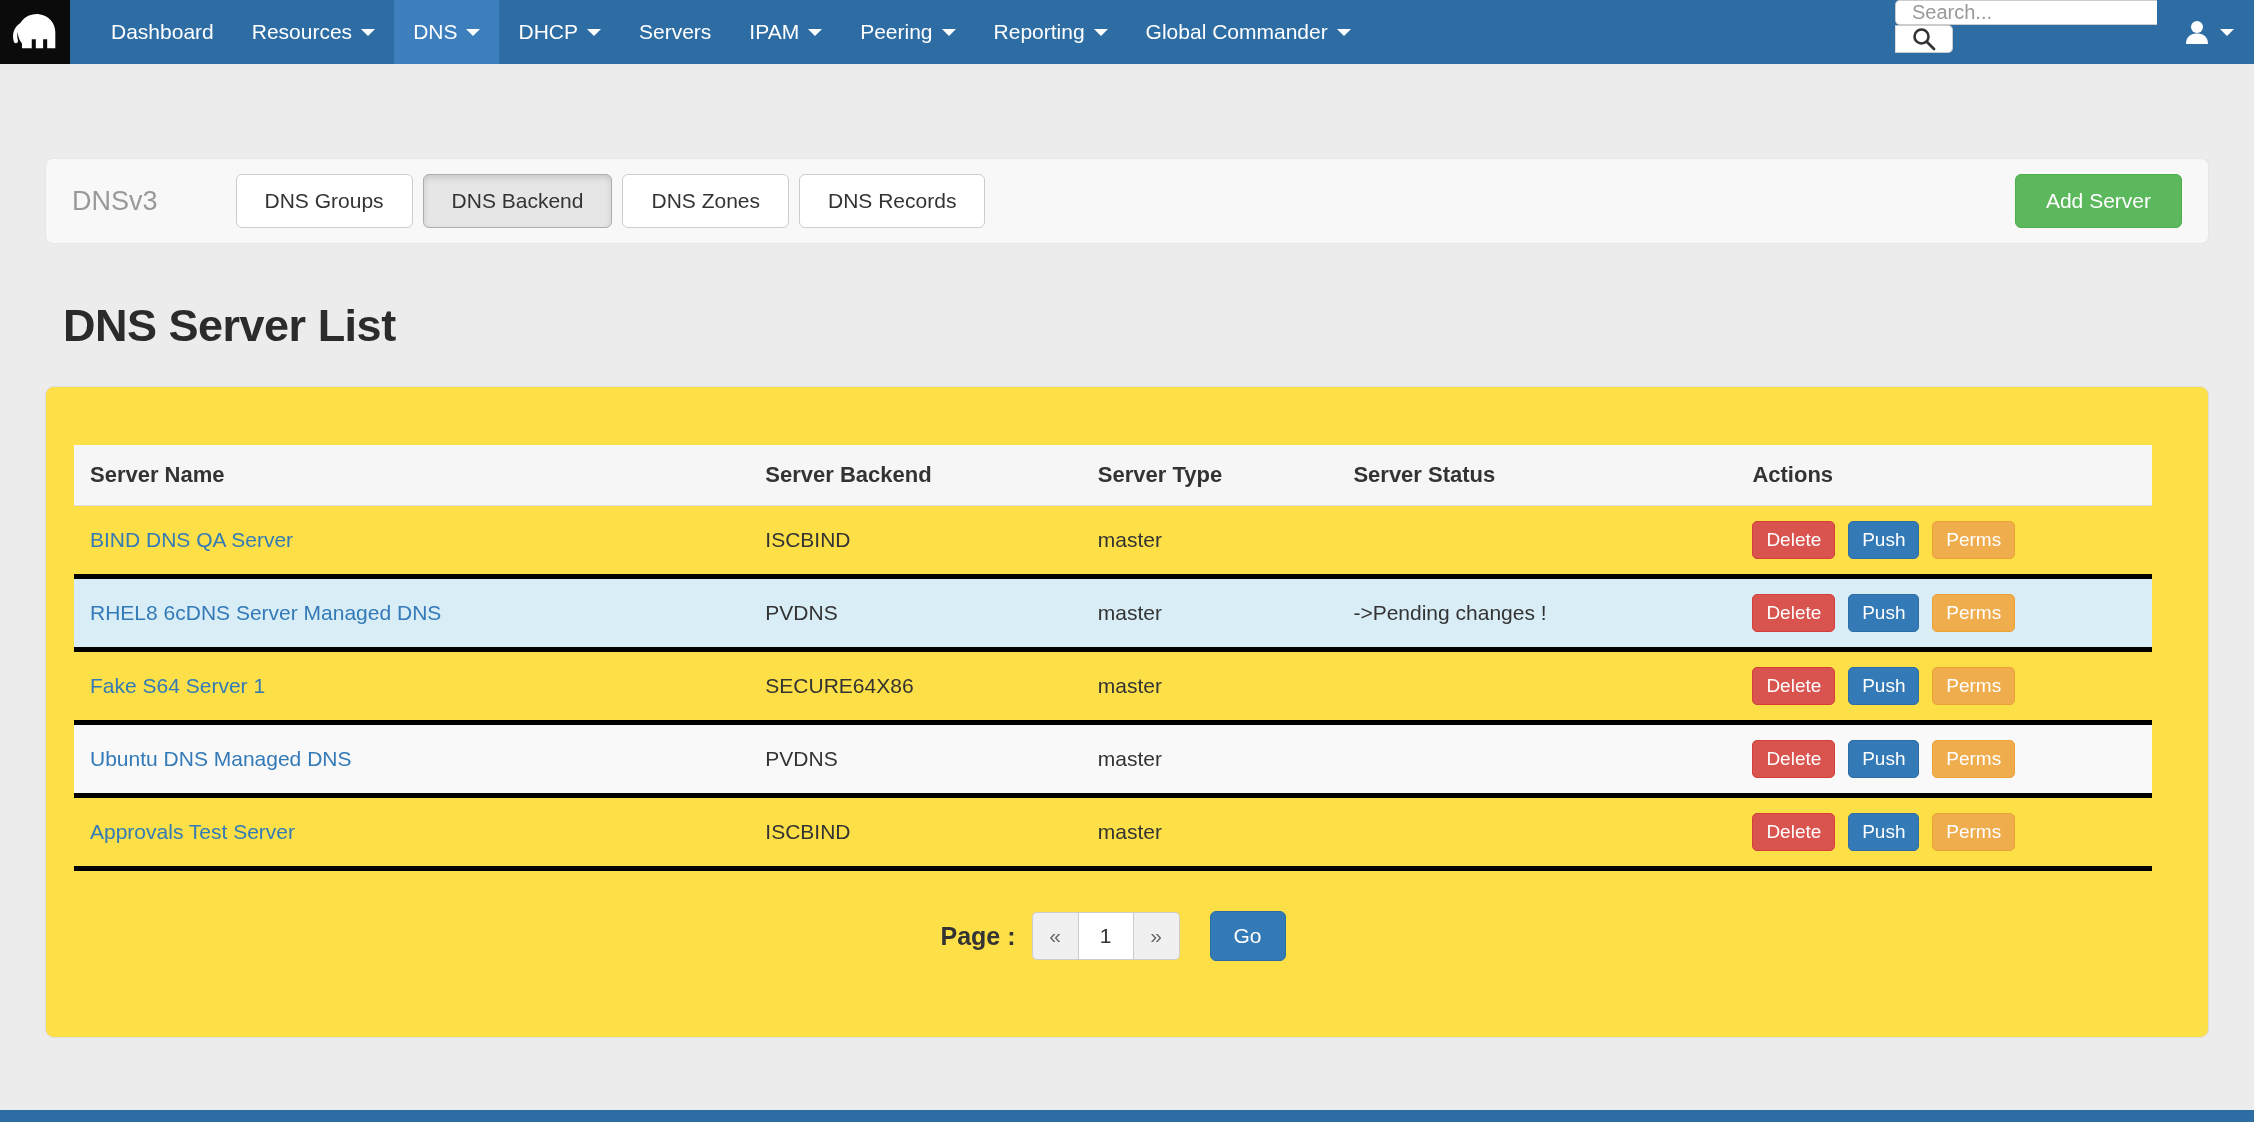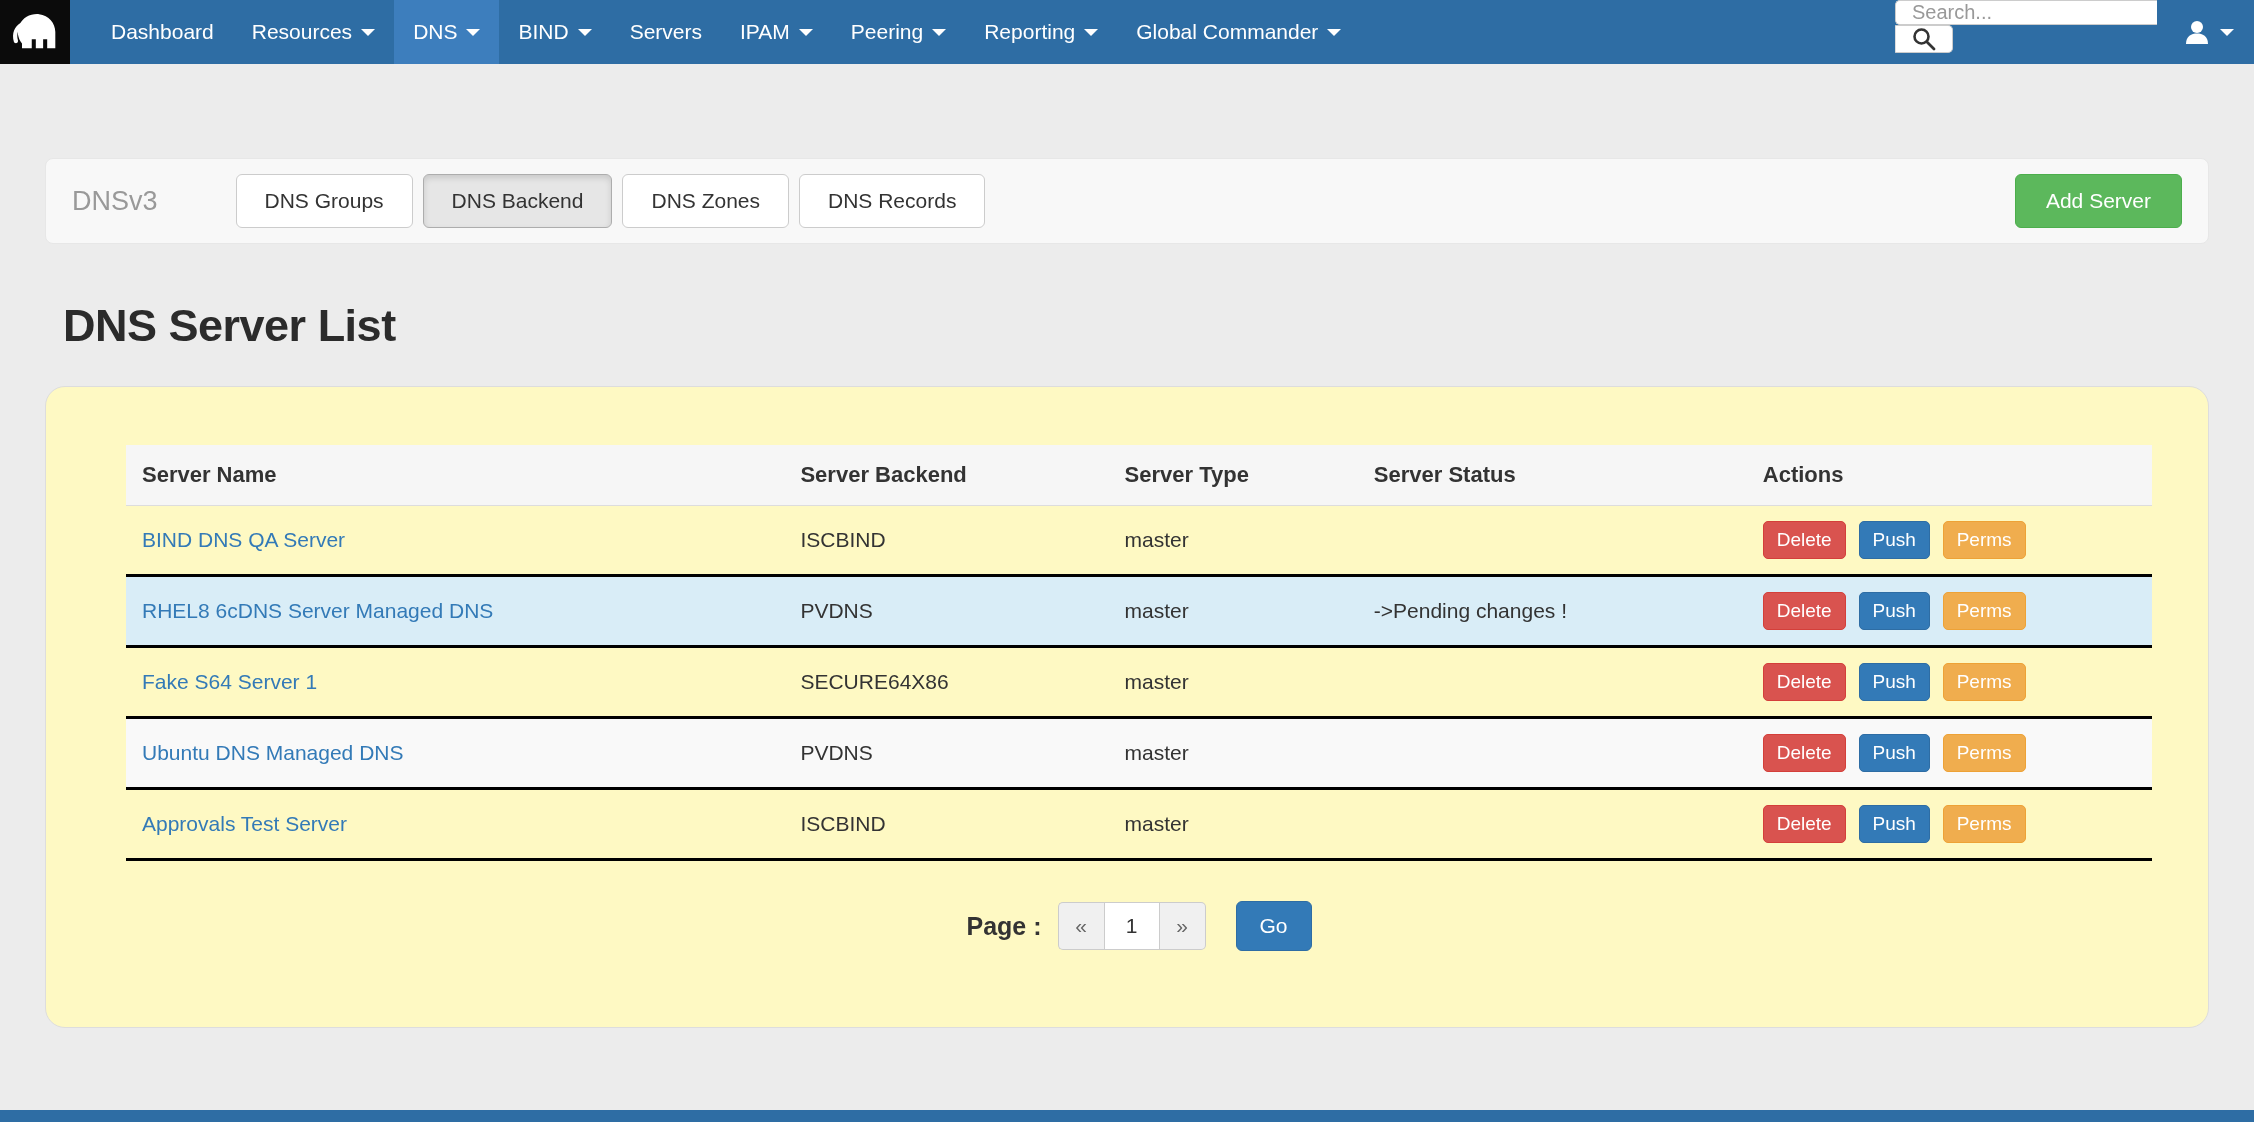--- a/index.html
+++ b/index.html
@@ -133,24 +133,24 @@
   .page-title {
     margin: 56px 0 34px 18px;
     font-size: 45px;
     line-height: 52px;
     font-weight: 600;
     color: #2b2b2b;
     letter-spacing: -0.5px;
   }
   
   .card {
-    background: #fef9c3;
+    background: #fde047;
     border: 1px solid #dddddd;
-    border-radius: 20px;
-    padding: 58px 56px 76px 80px;
+    border-radius: 9px;
+    padding: 58px 56px 76px 28px;
   }
   table { width: 100%; border-collapse: collapse; }
   thead th {
     background: #f6f6f6;
     text-align: left;
     font-size: 22px;
     font-weight: 700;
     color: #333333;
     padding: 17px 16px;
     border-bottom: 1px solid #dddddd;
@@ -162,21 +162,21 @@
   tbody td {
     font-size: 21px;
     color: #333333;
     padding: 15px 16px;
     border-top: 1px solid #dddddd;
     vertical-align: middle;
   }
   tbody tr:first-child td { border-top: none; }
   tbody tr:nth-child(even) { background: #f9f9f9; }
   tbody tr.row-info { background: #d9edf7; }
-  tbody tr { border-bottom: 3px solid #000000; }
+  tbody tr { border-bottom: 5px solid #000000; }
   td a.server-link { color: #337ab7; text-decoration: none; cursor: pointer; }
   .btn {
     display: inline-block;
     padding: 7px 13px;
     font-size: 19px;
     line-height: 22px;
     border-radius: 5px;
     color: #ffffff;
     border: 1px solid transparent;
     margin-right: 7px;
@@ -261,21 +261,21 @@
         </a>
       </li>
     <li class="active">
         <a>
           <span>DNS</span>
           <b class="caret"></b>
         </a>
       </li>
     <li>
         <a>
-          <span>BIND</span>
+          <span>DHCP</span>
           <b class="caret"></b>
         </a>
       </li>
     <li>
         <a>
           <span>Servers</span>
         </a>
       </li>
     <li>
         <a>

